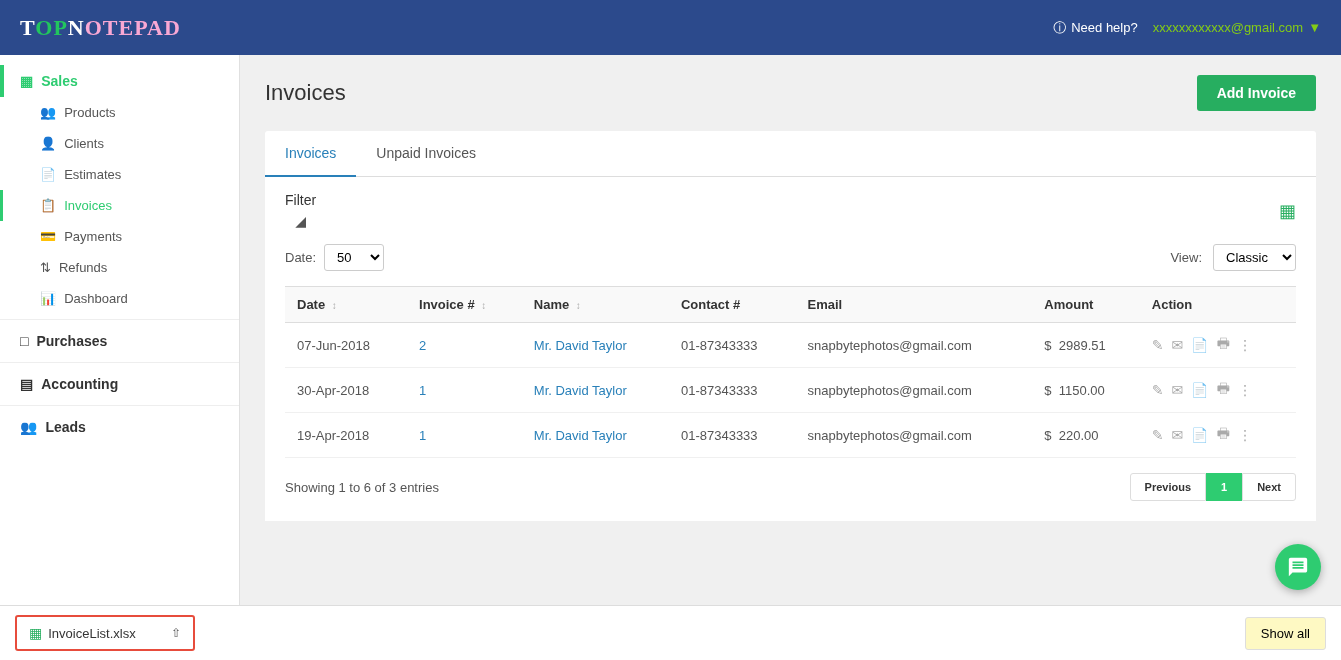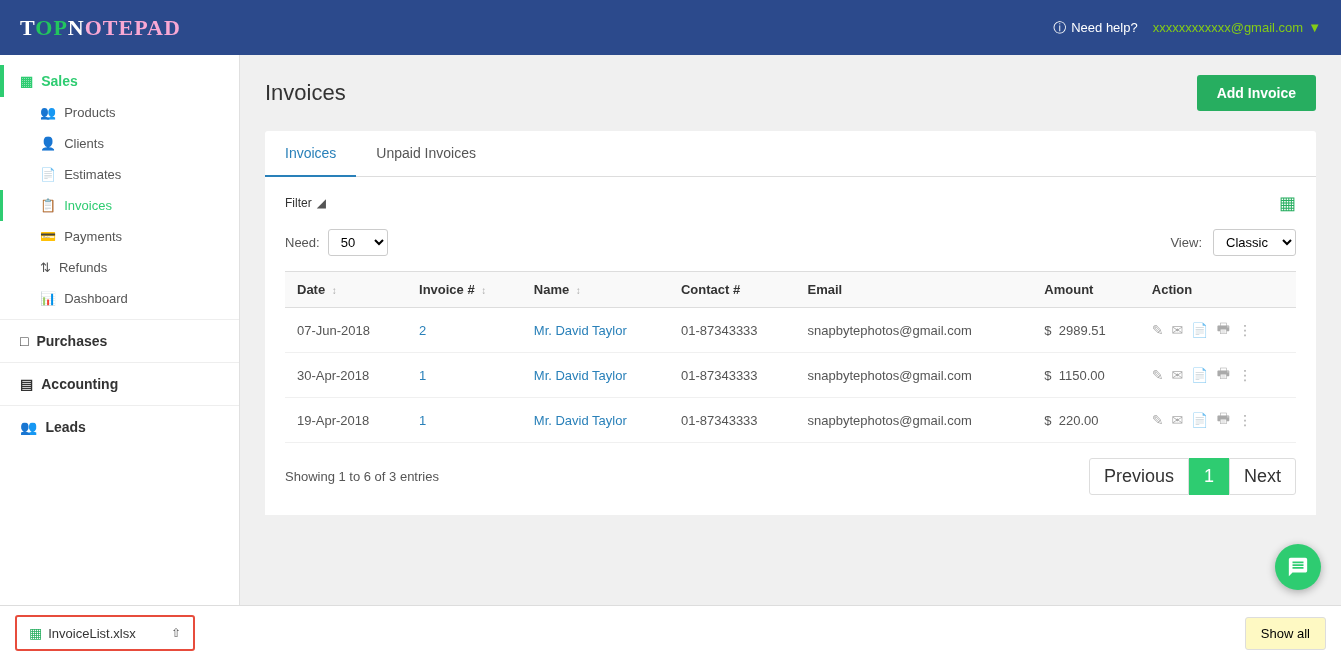--- a/index.html
+++ b/index.html
@@ -142,22 +142,23 @@
     .filter-row {
       display: flex;
       align-items: center;
       justify-content: space-between;
       margin-bottom: 15px;
     }
     .filter-label {
       display: flex;
       align-items: center;
       gap: 5px;
-      font-size: 12px;
+      font-size: 14px;
       color: #333;
+      flex-direction: column;
     }
     .show-row {
       display: flex;
       align-items: center;
       gap: 10px;
       margin-bottom: 15px;
       justify-content: space-between;
     }
     .show-left {
       display: flex;
@@ -236,22 +237,23 @@
     .pagination {
       display: flex;
       gap: 0;
       align-items: center;
     }
     .page-btn {
       padding: 7px 14px;
       border: 1px solid #ddd;
       background: white;
       cursor: pointer;
-      font-size: 18px;
+      font-size: 11px;
       color: #333;
+      font-weight: bold;
     }
     .page-btn.active {
       background: #2ecc71;
       color: white;
       border-color: #2ecc71;
     }
     .page-btn:first-child { border-radius: 3px 0 0 3px; }
     .page-btn:last-child { border-radius: 0 3px 3px 0; }
 
     
@@ -421,21 +423,21 @@
         <div class="filter-row">
           <div class="filter-label">
             <span>Filter</span>
             <span style="color:#555;">◢</span>
           </div>
           <span class="excel-icon">▦</span>
         </div>
 
         <div class="show-row">
           <div class="show-left">
-            <span>Need:</span>
+            <span>Date:</span>
             <select>
               <option>50</option>
               <option>10</option>
               <option>25</option>
               <option>100</option>
             </select>
           </div>
           <div class="show-right">
             <span>View:</span>
             <select>

